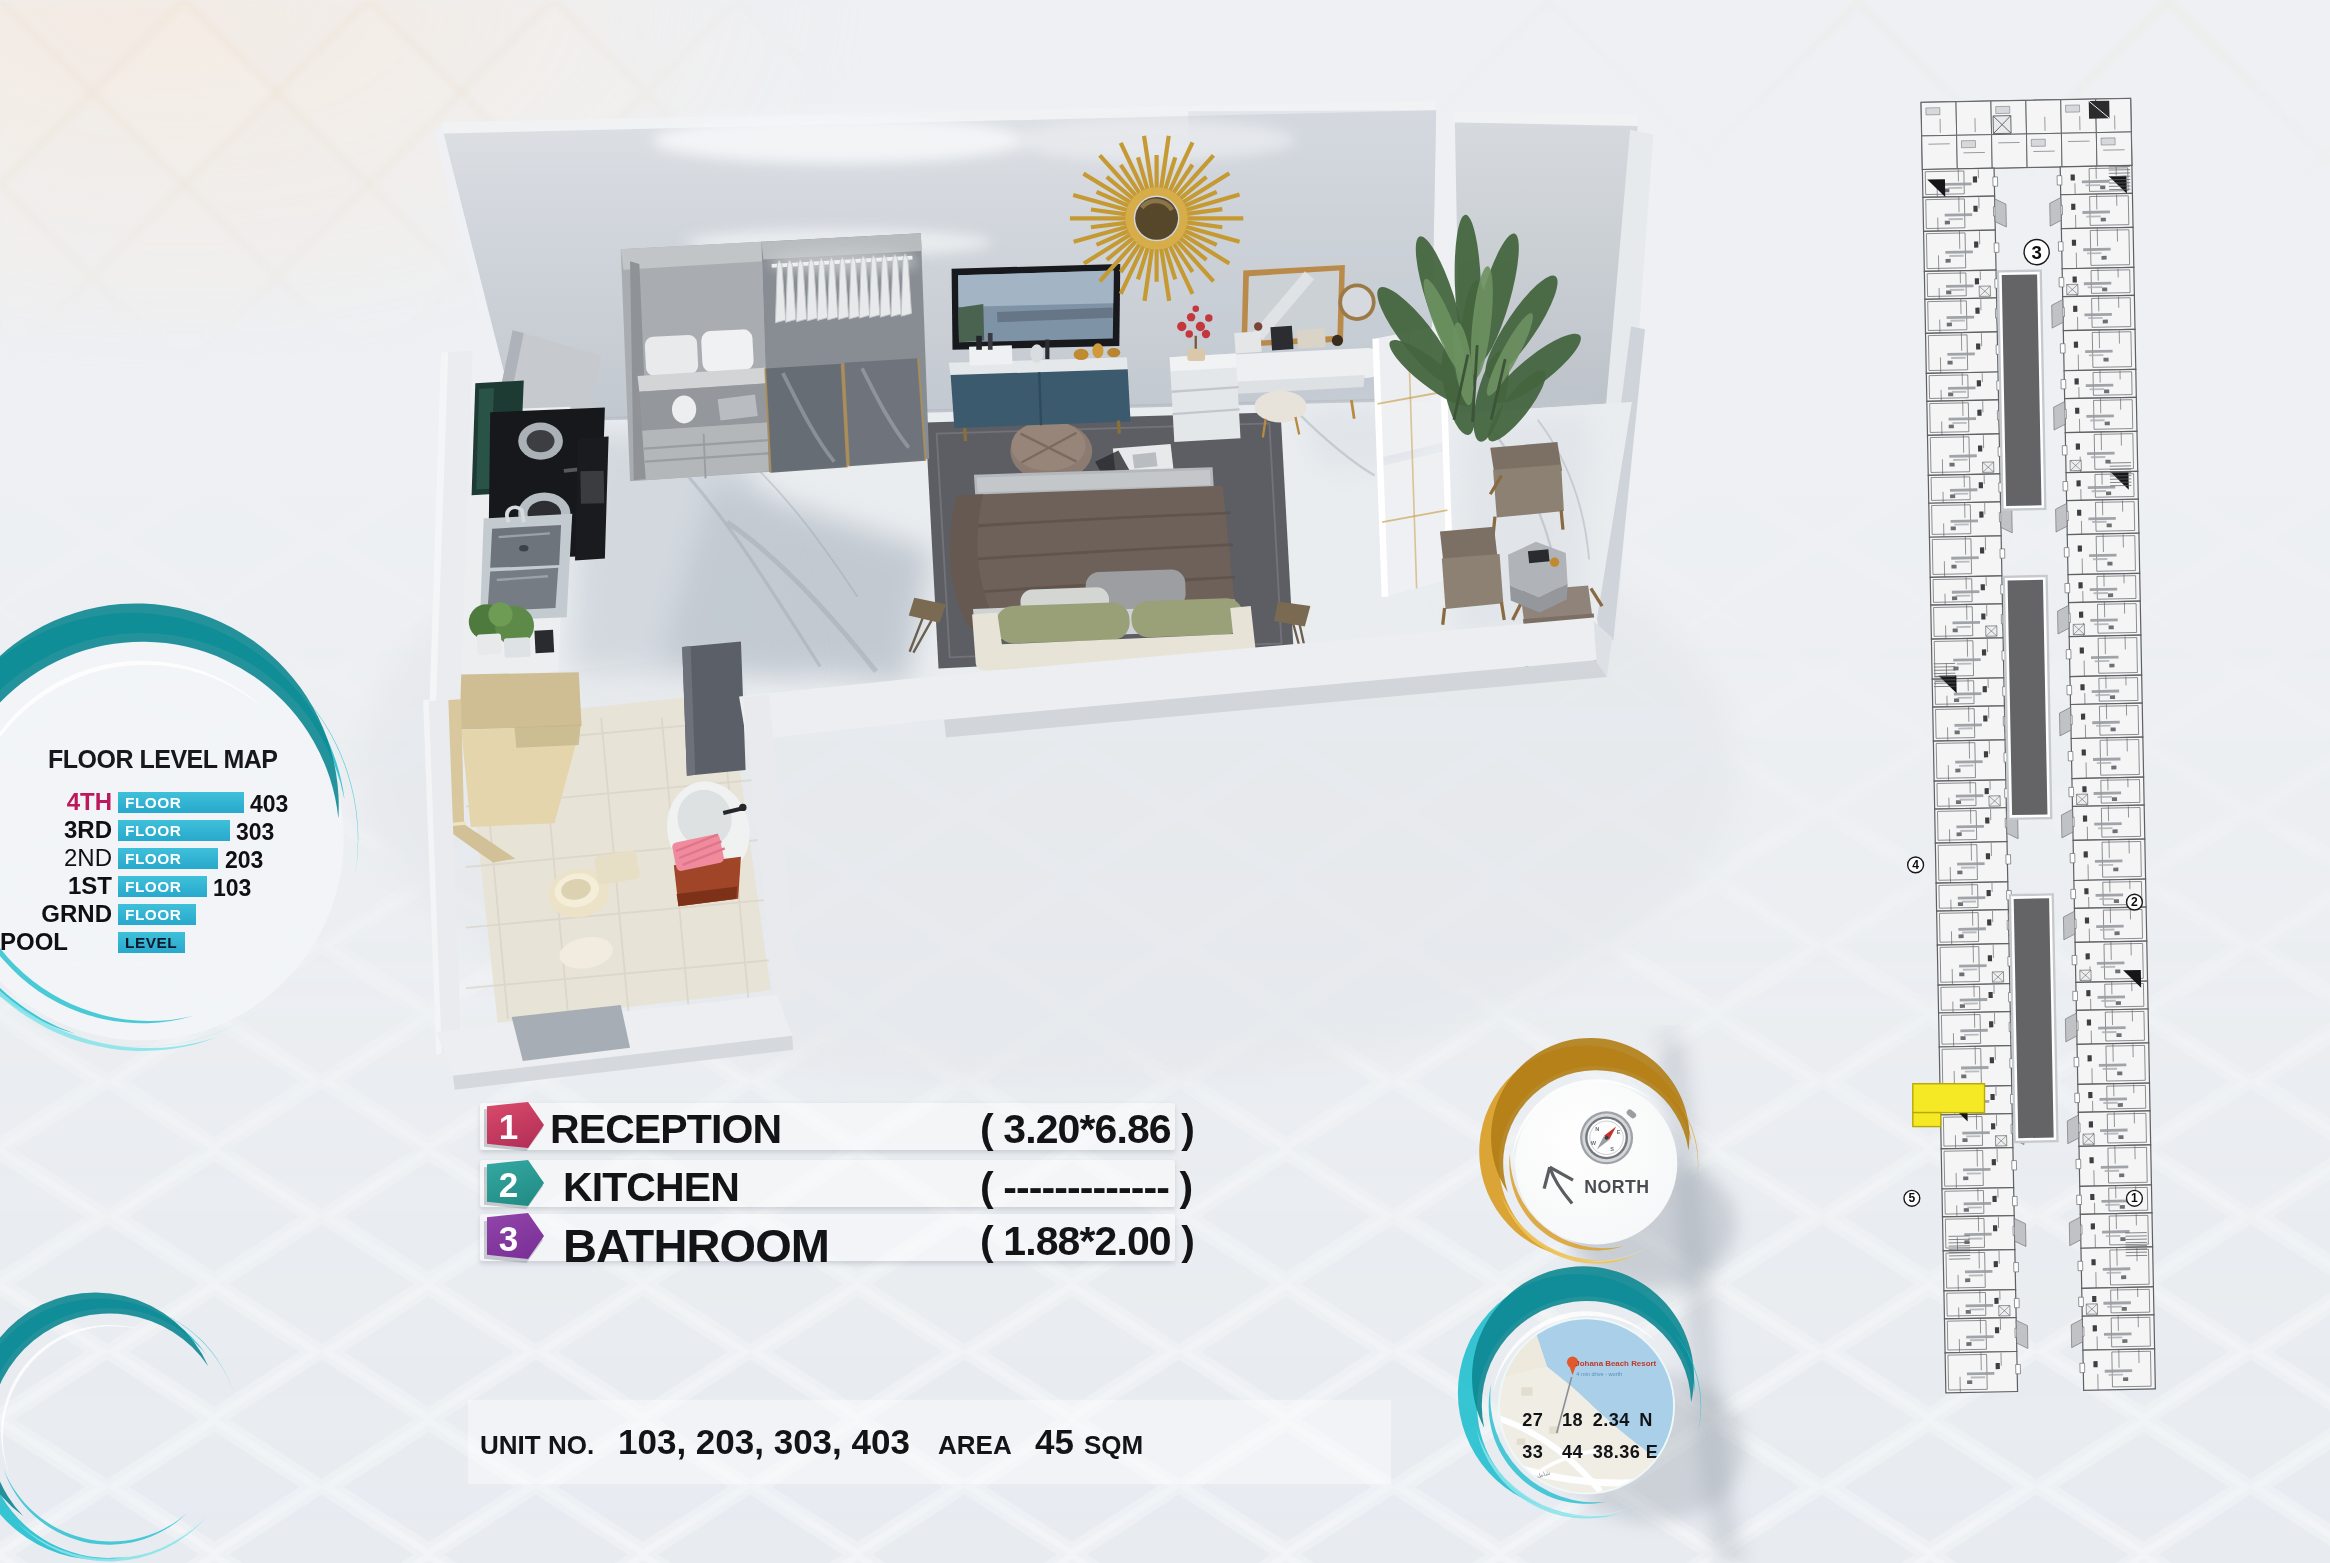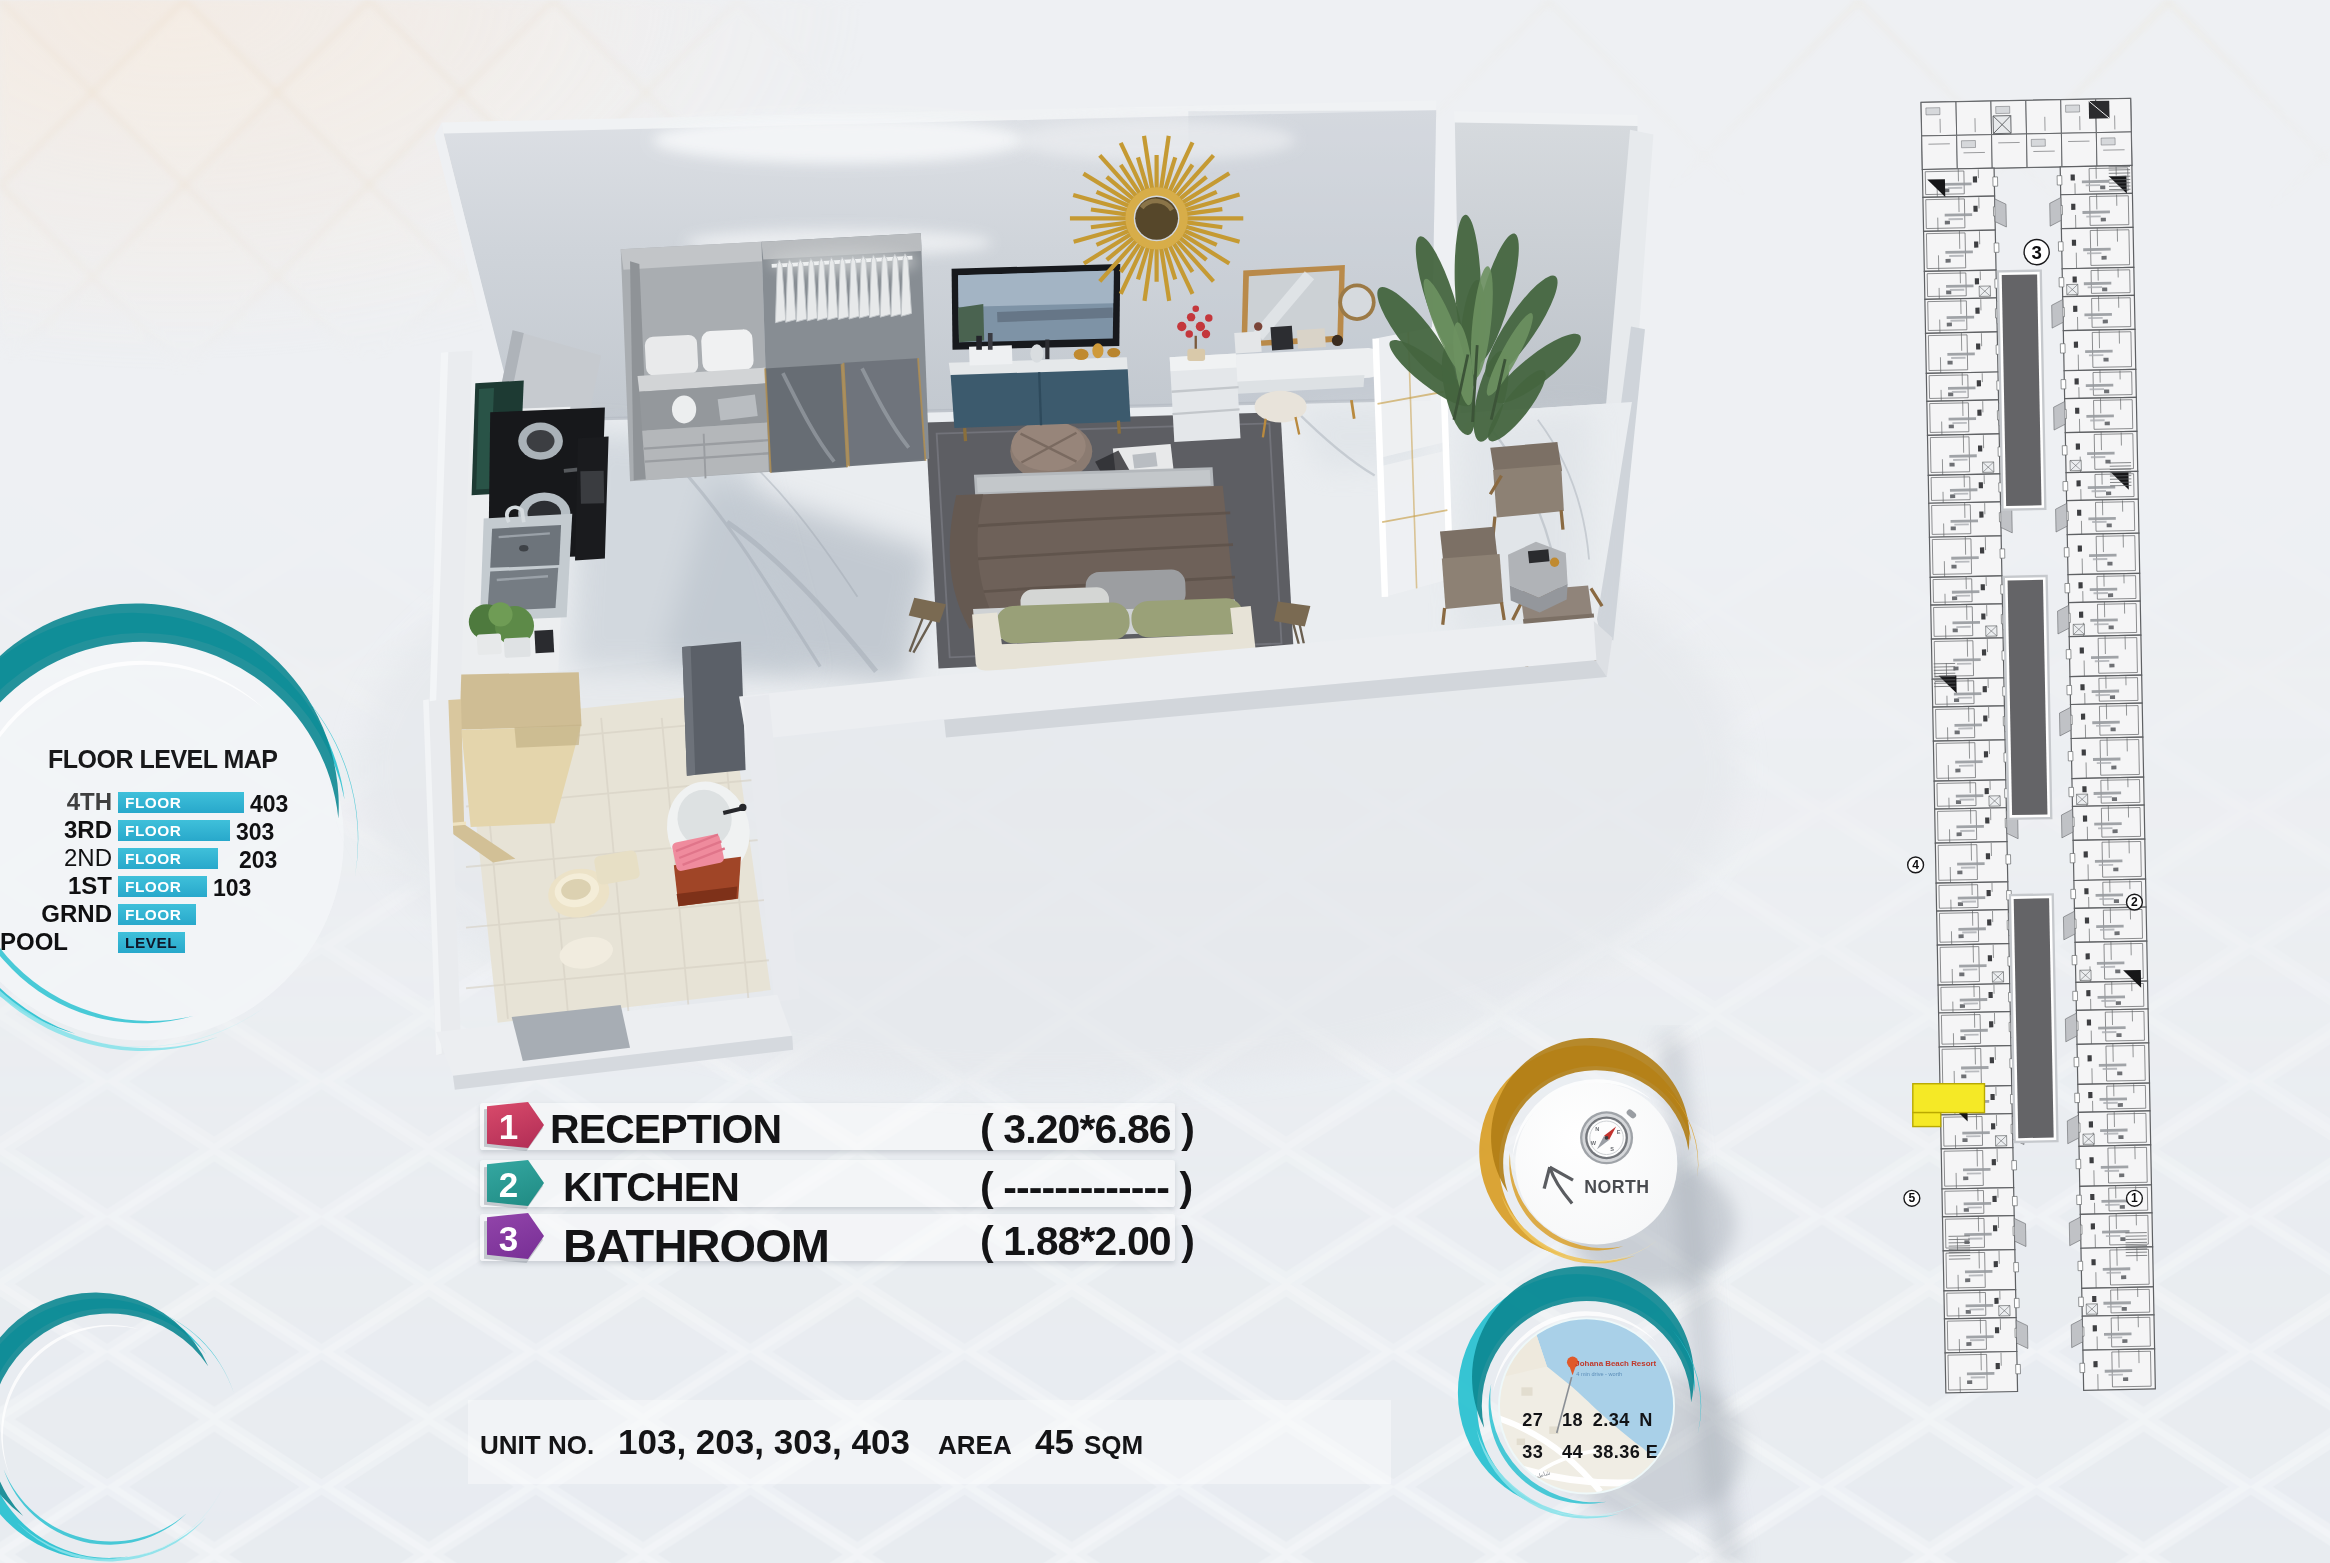--- a/index.html
+++ b/index.html
@@ -95,34 +95,34 @@
         <path d="M573.3,561.1 A276.1,276.1 0 0 1 175.9,473.0 A290.4,290.4 0 0 0 573.3,561.1 Z" fill="#8ae2ea" opacity="0.9"></path>
         <path d="M535.0,542.8 A239.9,239.9 0 0 1 176.0,355.9 A249.3,249.3 0 0 0 535.0,542.8 Z" fill="#2cc2d1" opacity="0.85"></path>
         <path d="M186.3,375.3 A232.2,232.2 0 0 1 531.1,133.9 A237.6,237.6 0 0 0 186.3,375.3 Z" fill="#ffffff" opacity="0.8"></path>
         <path d="M555.6,91.5 A281.2,281.2 0 0 1 695.5,315.4 A288.5,288.5 0 0 0 555.6,91.5 Z" fill="#2cc2d1" opacity="0.85"></path>
         <path d="M622.5,509.1 A270.9,270.9 0 0 1 405.5,605.7 A277.2,277.2 0 0 0 622.5,509.1 Z" fill="#c6f2f5" opacity="0.9"></path>
       </g>
     </svg>
 
 <div class="abs" style="left:48px;top:745px;font-size:25px;font-weight:bold;color:#18181a;letter-spacing:-0.5px;">FLOOR LEVEL MAP</div>
 
-<div class="abs" style="left:0px;top:788px;width:112px;text-align:right;font-size:24px;font-weight:bold;color:#404040;">4TH</div>
+<div class="abs" style="left:0px;top:788px;width:112px;text-align:right;font-size:24px;font-weight:bold;color:#be185d;">4TH</div>
 <div class="abs" style="left:118px;top:792px;width:126px;height:21px;background:linear-gradient(180deg,#3fc0da,#28a8cb);"></div>
 <div class="abs" style="left:125px;top:794px;font-size:15.4px;font-weight:bold;color:#ffffff;letter-spacing:0.5px;">FLOOR</div>
 <div class="abs" style="left:250px;top:791px;font-size:23px;font-weight:bold;color:#101012;">403</div>
 
 <div class="abs" style="left:0px;top:816px;width:112px;text-align:right;font-size:24px;font-weight:bold;color:#101012;">3RD</div>
 <div class="abs" style="left:118px;top:820px;width:112px;height:21px;background:linear-gradient(180deg,#3fc0da,#28a8cb);"></div>
 <div class="abs" style="left:125px;top:822px;font-size:15.4px;font-weight:bold;color:#ffffff;letter-spacing:0.5px;">FLOOR</div>
 <div class="abs" style="left:236px;top:819px;font-size:23px;font-weight:bold;color:#101012;">303</div>
 
 <div class="abs" style="left:0px;top:844px;width:112px;text-align:right;font-size:24px;font-weight:normal;color:#101012;">2ND</div>
 <div class="abs" style="left:118px;top:848px;width:100px;height:21px;background:linear-gradient(180deg,#3fc0da,#28a8cb);"></div>
 <div class="abs" style="left:125px;top:850px;font-size:15.4px;font-weight:bold;color:#ffffff;letter-spacing:0.5px;">FLOOR</div>
-<div class="abs" style="left:225px;top:847px;font-size:23px;font-weight:bold;color:#101012;margin-left:14px;">203</div>
+<div class="abs" style="left:225px;top:847px;font-size:23px;font-weight:bold;color:#101012;">203</div>
 
 <div class="abs" style="left:0px;top:872px;width:112px;text-align:right;font-size:24px;font-weight:bold;color:#101012;">1ST</div>
 <div class="abs" style="left:118px;top:876px;width:89px;height:21px;background:linear-gradient(180deg,#3fc0da,#28a8cb);"></div>
 <div class="abs" style="left:125px;top:878px;font-size:15.4px;font-weight:bold;color:#ffffff;letter-spacing:0.5px;">FLOOR</div>
 <div class="abs" style="left:213px;top:875px;font-size:23px;font-weight:bold;color:#101012;">103</div>
 
 <div class="abs" style="left:0px;top:900px;width:112px;text-align:right;font-size:24px;font-weight:bold;color:#101012;">GRND</div>
 <div class="abs" style="left:118px;top:904px;width:78px;height:21px;background:linear-gradient(180deg,#3fc0da,#28a8cb);"></div>
 <div class="abs" style="left:125px;top:906px;font-size:15.4px;font-weight:bold;color:#ffffff;letter-spacing:0.5px;">FLOOR</div>
 

